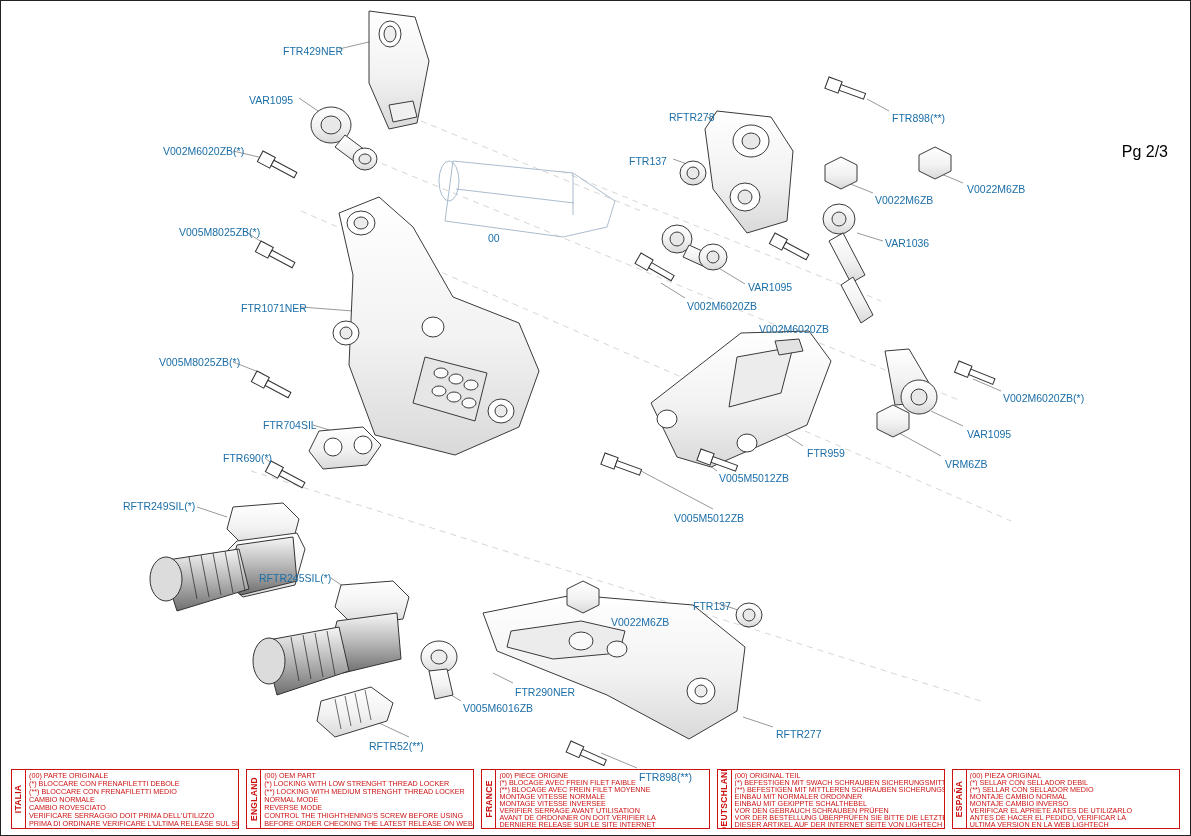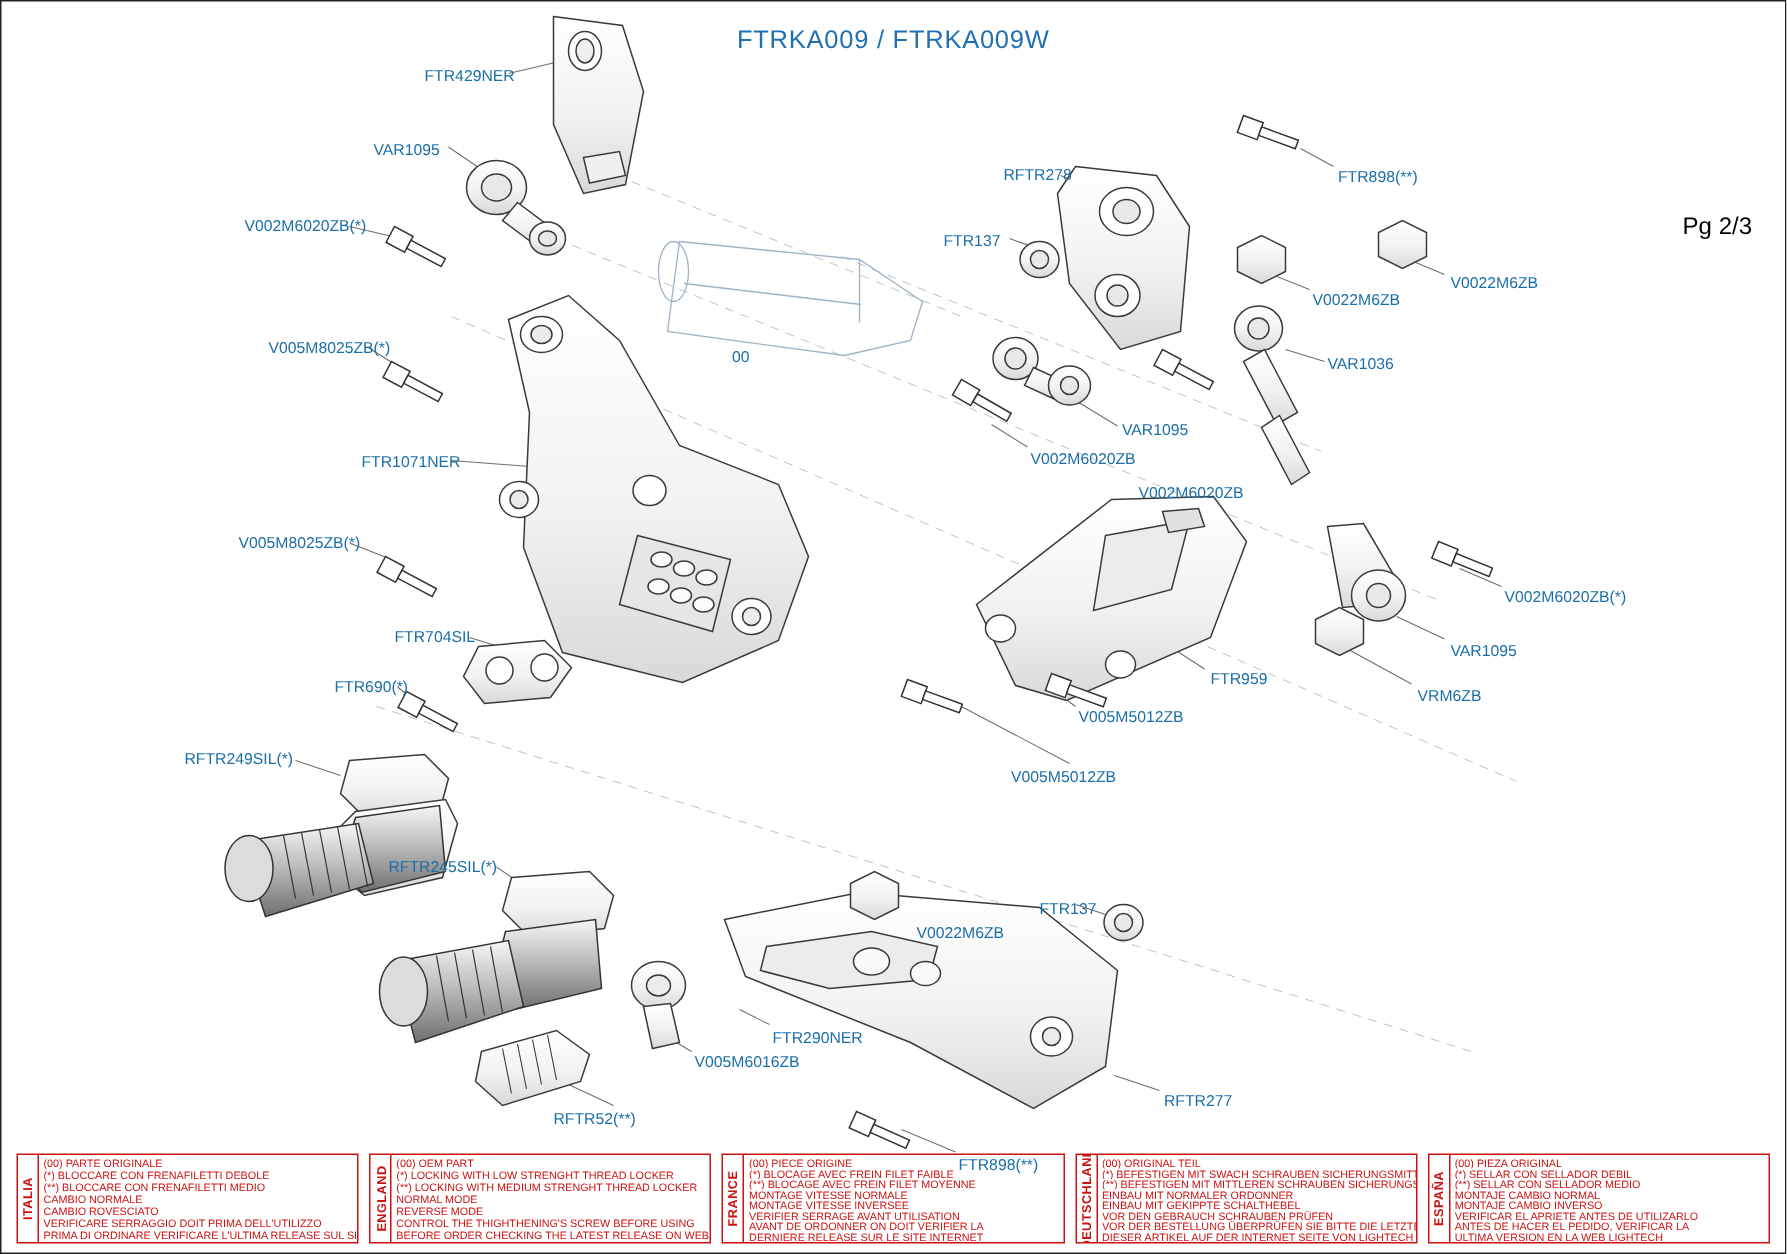--- a/index.html
+++ b/index.html
@@ -87,21 +87,20 @@
     white-space:nowrap;
     overflow:hidden;
     text-overflow:ellipsis;
   }
 </style>
 </head>
 <body>
 
 <div id="sheet">
 
-  <div class="title">FTRKA009 / FTRKA009W</div>
   <div class="pagenum">Pg 2/3</div>
 
 
   <svg id="art" viewBox="0 0 1191 836" xmlns="http://www.w3.org/2000/svg">
     <defs>
       <g id="boltA">
         <path d="M0 0 h14 v12 h-14 z" fill="#fff" stroke="#333" stroke-width="1"></path>
         <path d="M14 3 h26 v6 h-26 z" fill="#fff" stroke="#333" stroke-width="1"></path>
       </g>
       <linearGradient id="metal" x1="0" y1="0" x2="0" y2="1">

